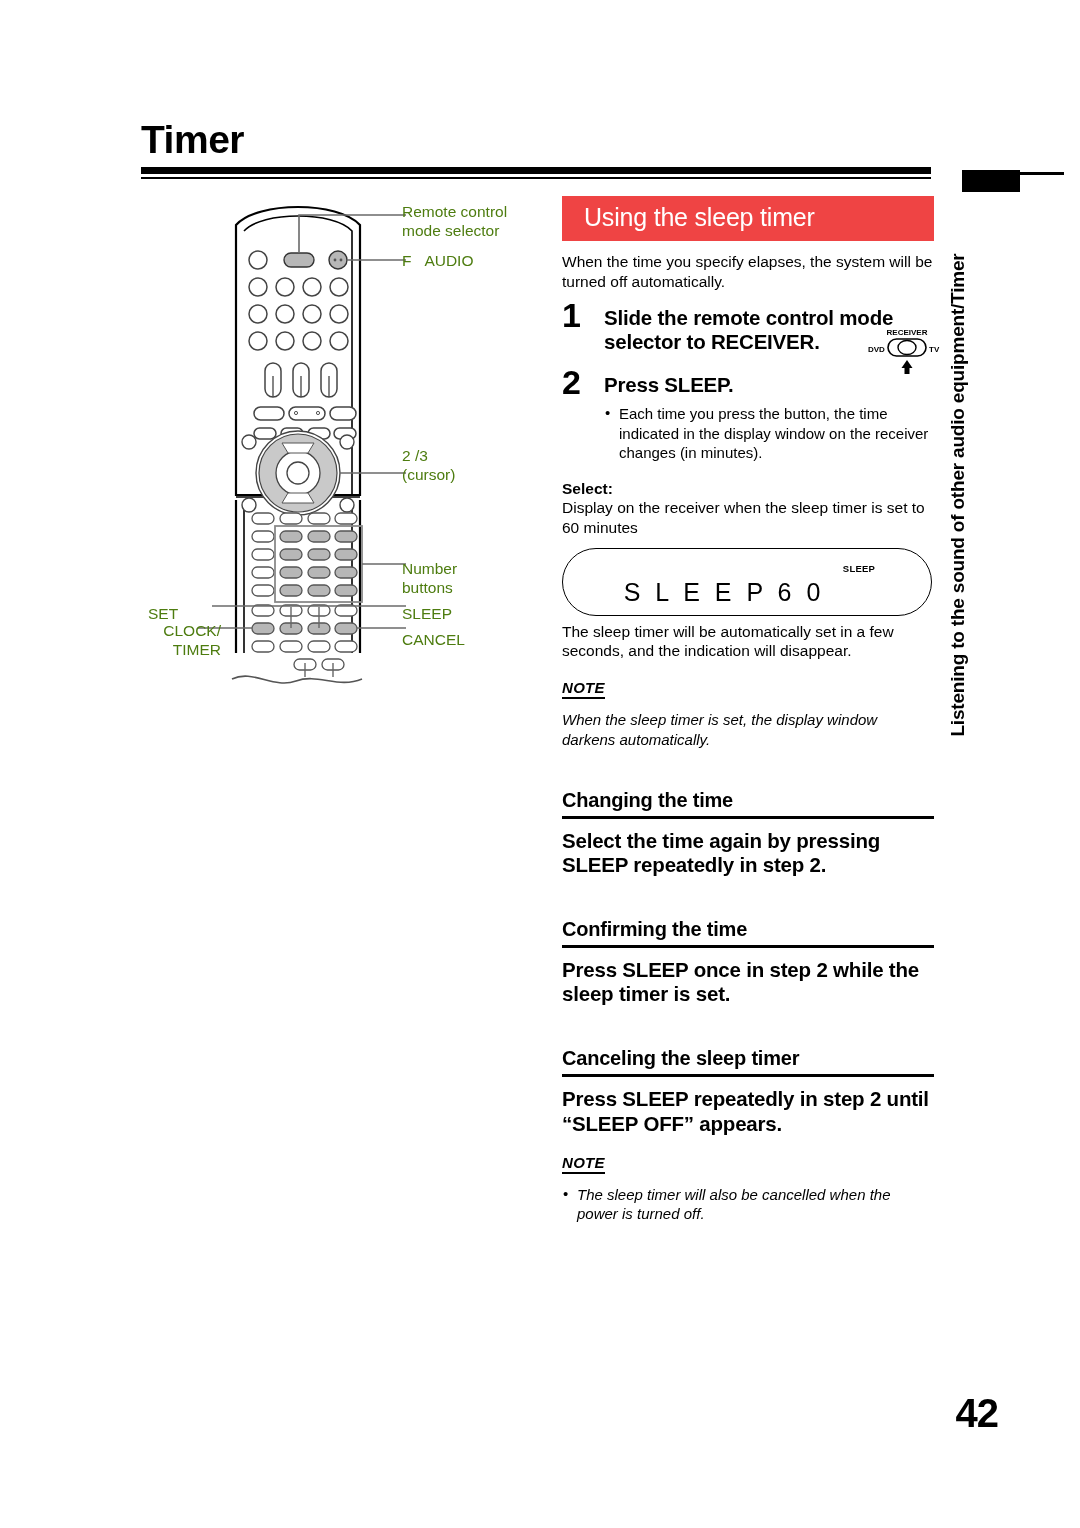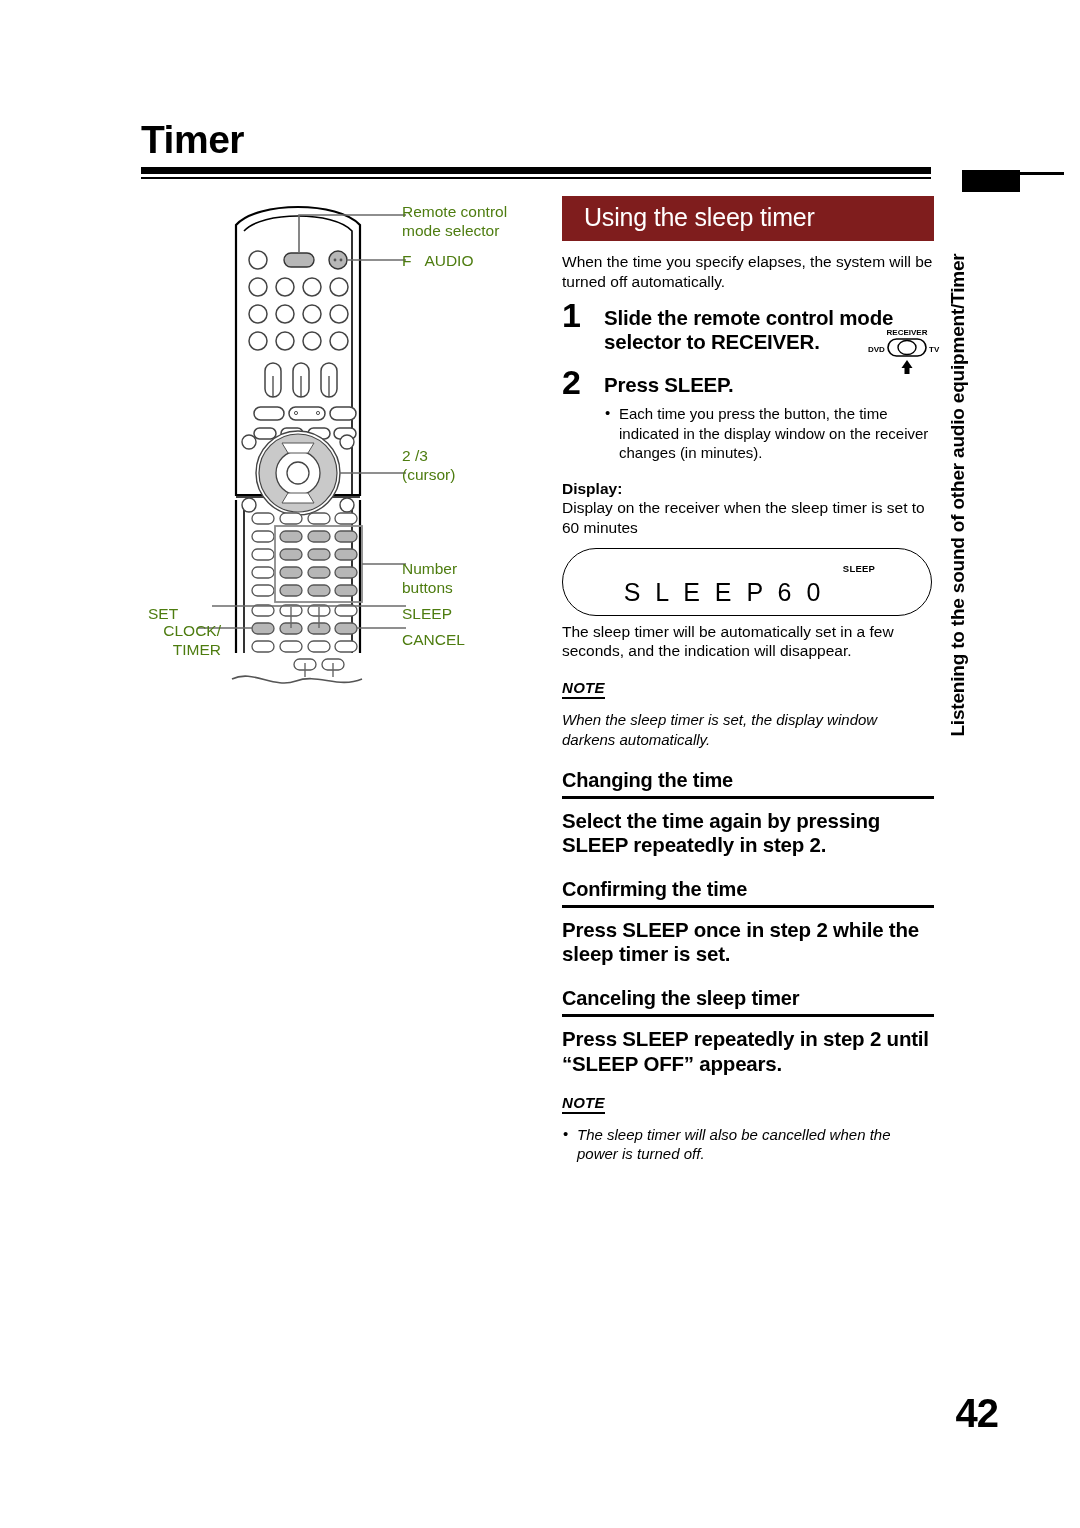--- a/index.html
+++ b/index.html
@@ -106,21 +106,21 @@
   #label-clock-timer  { left: 133px; top: 622px; width: 88px; text-align: right; line-height: 1.2; }
 
   
   #content-col {
     position: absolute;
     left: 562px;
     top: 196px;
     width: 372px;
   }
   #section-banner {
-    background: #7f1d1d;
+    background: #ef4444;
     color: #fff;
     font-size: 25px;
     padding: 7px 0 9px 22px;
     letter-spacing: -0.2px;
     width: 372px;
     box-sizing: border-box;
   }
   .body-p {
     font-size: 15.5px;
     line-height: 1.28;
@@ -229,21 +229,21 @@
   }
   .note-body .bullet::before {
     content: "\2022";
     position: absolute;
     left: 1px;
     top: -1px;
     font-style: normal;
   }
 
   
-  .subsec { margin-top: 20px; }
+  .subsec { margin-top: 40px; }
   .subsec-title {
     font-size: 20px;
     font-weight: bold;
     letter-spacing: -0.2px;
     padding-bottom: 4px;
     border-bottom: 3.2px solid #000;
   }
   .subsec-body {
     margin-top: 10px;
     font-size: 20.5px;
@@ -467,21 +467,21 @@
 
   <div class="step" style="margin-top:18px;">
     <div class="step-num">2</div>
     <div class="step-head">Press SLEEP.</div>
     <div class="step-bullets">
       <div class="bullet">Each time you press the button, the time indicated in the display window on the receiver changes (in minutes).</div>
     </div>
   </div>
 
   <div id="example-block">
-    <div class="example-label">Display:</div>
+    <div class="example-label">Select:</div>
     <div class="example-body">Display on the receiver when the sleep timer is set to 60 minutes</div>
 
     <div id="display-window">
       <div id="display-sleep-indicator">SLEEP</div>
       <div id="display-main-text">S L E E P    6 0</div>
     </div>
 
     <div class="example-body" style="margin-top:6px;">The sleep timer will be automatically set in a few seconds, and the indication will disappear.</div>
   </div>
 

